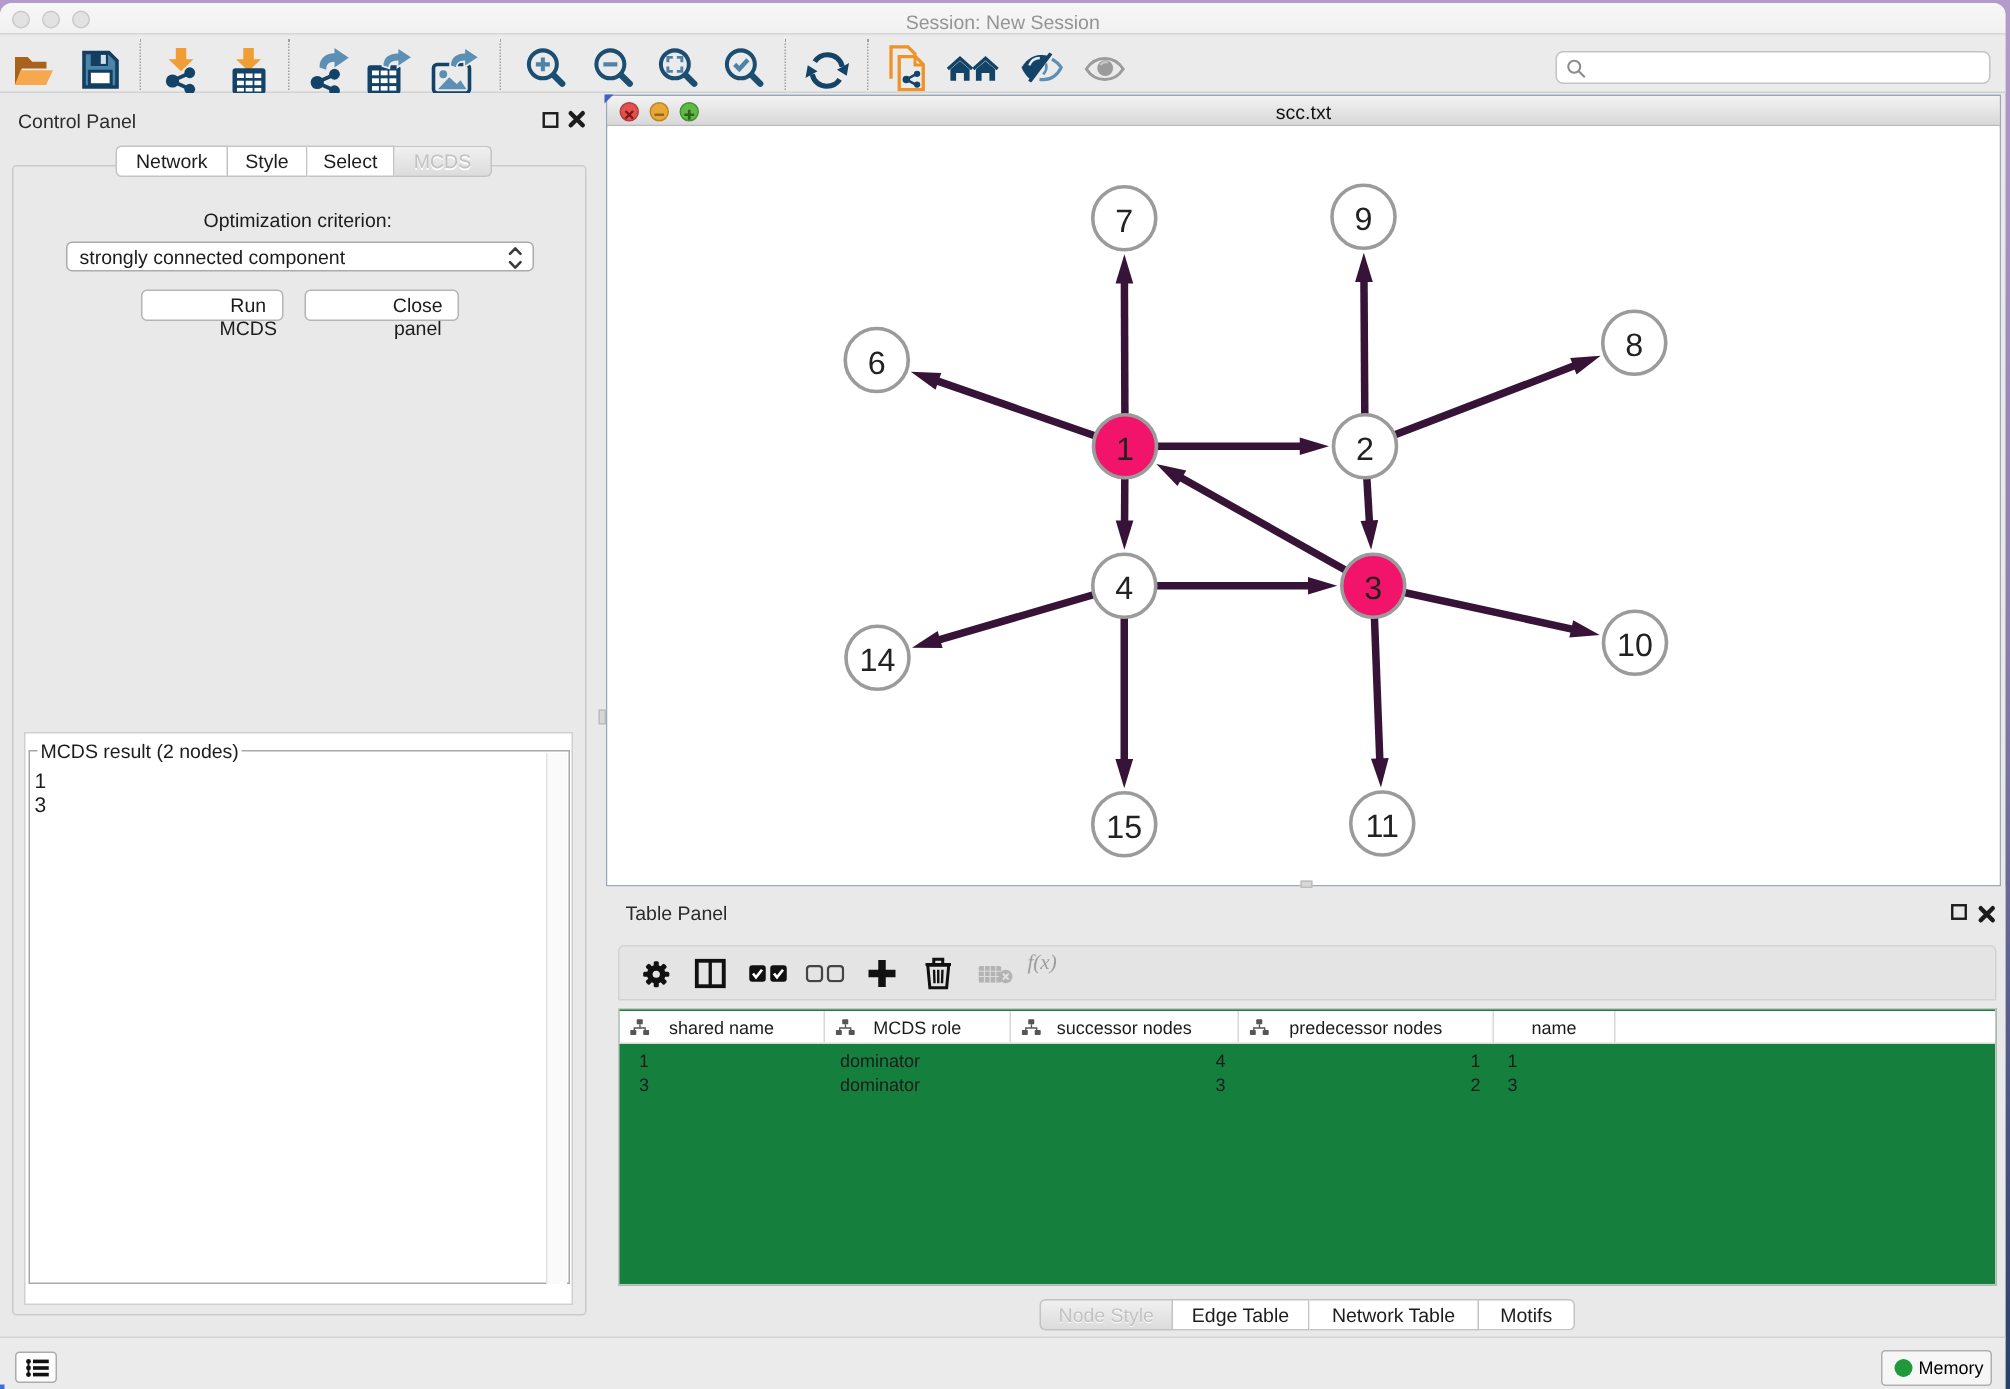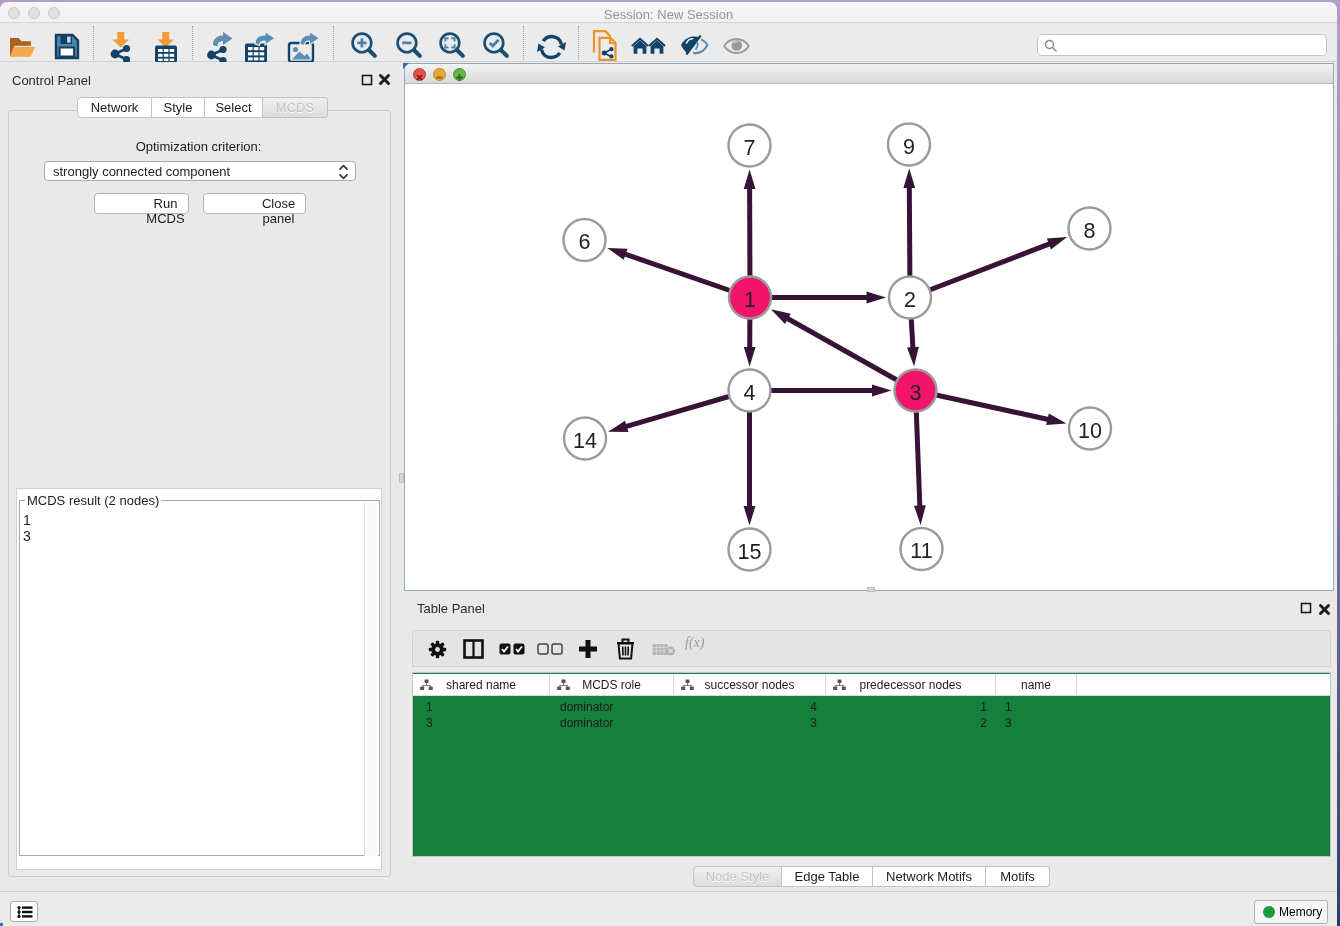--- a/index.html
+++ b/index.html
@@ -259,20 +259,21 @@
     <div id="netframe-tb">
       <div class="tl2" style="left:8px; background:#e4504d; border:1px solid #b0403c;"><svg width="11" height="11" viewBox="0 0 11 11">
             <path d="M3,3 8,8 M8,3 3,8" stroke="#7e1a14" stroke-width="1.6"></path>
           </svg></div>
       <div class="tl2" style="left:28px; background:#e6a936; border:1px solid #c08428;"><svg width="11" height="11" viewBox="0 0 11 11">
             <path d="M2.3,5.5 H8.7" stroke="#97651c" stroke-width="1.8"></path>
           </svg></div>
       <div class="tl2" style="left:48px; background:#61b845; border:1px solid #479334;"><svg width="11" height="11" viewBox="0 0 11 11">
             <path d="M5.5,2.2 V8.8 M2.2,5.5 H8.8" stroke="#2c641e" stroke-width="1.8"></path>
           </svg></div>
+      <div id="netframe-title">scc.txt</div>
     </div>
     <div id="canvas">
     <svg width="928" height="505" viewBox="0 0 928 505" font-family="Liberation Sans, sans-serif">
       <g stroke="#371437" stroke-width="5">
         <line x1="345.0" y1="212.5" x2="344.6" y2="102.0"></line>
         <line x1="345.0" y1="212.5" x2="218.7" y2="168.6"></line>
         <line x1="345.0" y1="212.5" x2="463.5" y2="212.5"></line>
         <line x1="345.0" y1="212.5" x2="344.7" y2="264.0"></line>
         <line x1="505.0" y1="212.5" x2="504.3" y2="101.0"></line>
         <line x1="505.0" y1="212.5" x2="645.8" y2="158.4"></line>
@@ -455,21 +456,21 @@
       <div class="cell" style="left:592px; top:27px;">1</div>
       <div class="cell" style="left:13px; top:43px;">3</div>
       <div class="cell" style="left:147px; top:43px;">dominator</div>
       <div class="cell" style="left:261px; top:43px; width:143px; text-align:right;">3</div>
       <div class="cell" style="left:413px; top:43px; width:161px; text-align:right;">2</div>
       <div class="cell" style="left:592px; top:43px;">3</div>
     </div>
     <div id="tp-tabs">
       <div class="tab first sel" style="width:89px;">Node Style</div>
         <div class="tab" style="width:91px;">Edge Table</div>
-        <div class="tab" style="width:113px;">Network Motifs</div>
+        <div class="tab" style="width:113px;">Network Table</div>
         <div class="tab last" style="width:64px;">Motifs</div>
     </div>
   </div>
   <div id="statusbar">
     <div id="listbtn">
         <svg style="position:absolute;left:6px;top:3px;" width="16" height="14" viewBox="0 0 16 14">
           <g fill="#111">
             <circle cx="2" cy="2.6" r="1.6"></circle>
             <circle cx="2" cy="7" r="1.6"></circle>
             <circle cx="2" cy="11.4" r="1.6"></circle>

